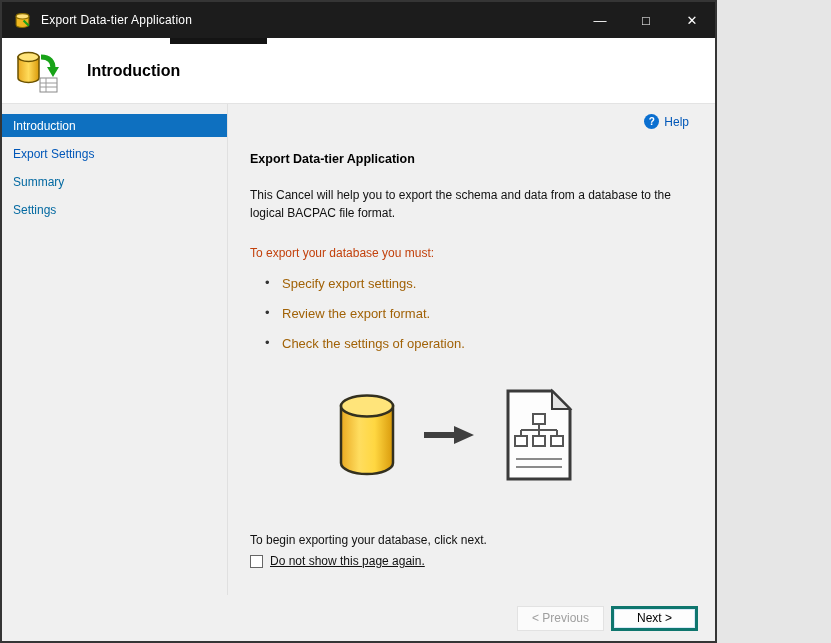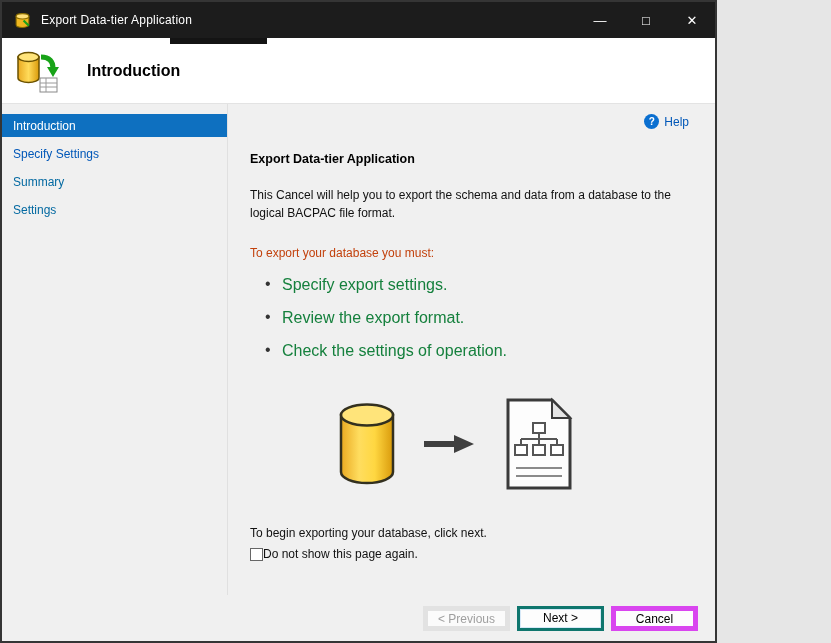--- a/index.html
+++ b/index.html
@@ -66,40 +66,40 @@
   }
   .help-icon {
     width: 15px; height: 15px; border-radius: 50%;
     background: #0a6fd0; color: #fff; font-size: 10px; font-weight: bold;
     display: flex; align-items: center; justify-content: center;
   }
   .content-heading { margin-top: 48px; font-size: 12.5px; font-weight: bold; color: #000; }
   .intro { margin-top: 20px; font-size: 12px; line-height: 18px; max-width: 560px; color: #111; }
   .must { margin-top: 24px; font-size: 12px; color: #c2410c; }
   ul.bullets { margin: 16px 0 0 0; padding: 0; list-style: none; }
-  ul.bullets li { font-size: 16px; color: #15803d; margin-bottom: 15px; padding-left: 32px; position: relative; }
+  ul.bullets li { font-size: 13px; color: #a16207; margin-bottom: 15px; padding-left: 32px; position: relative; }
   ul.bullets li::before { content: "•"; position: absolute; left: 15px; top: -1px; color: #333; }
   .illustration {
     margin-top: 34px; margin-left: 88px;
     display: flex; align-items: center; gap: 28px; height: 104px;
   }
-  .begin { margin-top: 28px; font-size: 12px; color: #111; }
-  .checkbox-row { margin-top: 7px; display: flex; align-items: center; font-size: 12px; color: #111; }
+  .begin { margin-top: 44px; font-size: 12px; color: #111; }
+  .checkbox-row { margin-top: 7px; display: flex; align-items: center; gap: 7px; font-size: 12px; color: #111; text-decoration: underline; }
   .checkbox {
     width: 13px; height: 13px; border: 1px solid #666; background: #fff;
     display: inline-block; flex: 0 0 auto; cursor: pointer;
   }
   
   .footer {
     flex: 0 0 46px; display: flex; align-items: center; justify-content: flex-end;
     gap: 7px; padding-right: 17px; background: #f0f0f0;
   }
   .btn {
     min-width: 87px; height: 25px; font-size: 12px; font-family: inherit;
-    border: 5px solid #d946ef; background: #fdfdfd; color: #000; cursor: pointer;
+    border: 1px solid #d946ef; background: #fdfdfd; color: #000; cursor: pointer;
   }
   .btn.disabled { color: #9f9f9f; border-color: #e2e2e2; background: #fbfbfb; }
   .btn.primary { border: 3px solid #0f766e; box-shadow: inset 0 0 0 1px #d7e9f8; }
 </style>
 </head>
 <body>
 
 <div class="window">
 
   <div class="titlebar">
@@ -140,21 +140,21 @@
     <span class="page-title">Introduction</span>
   </div>
 
   <div class="main">
 
     <div class="sidebar">
       <div class="nav-item selected">
         <span>Introduction</span>
       </div>
       <div class="nav-item link">
-        <span>Specify Settings</span>
+        <span>Export Settings</span>
       </div>
       <div class="nav-item disabled">
         <span>Summary</span>
       </div>
       <div class="nav-item disabled">
         <span>Settings</span>
       </div>
     </div>
 
     <div class="content">
@@ -216,16 +216,15 @@
         <span class="checkbox"></span>
         <span>Do not show this page again.</span>
       </div>
 
     </div>
   </div>
 
   <div class="footer">
     <button class="btn disabled">&lt; Previous</button>
     <button class="btn primary">Next &gt;</button>
-    <button class="btn">Cancel</button>
   </div>
 
 </div>
 
 </body></html>

